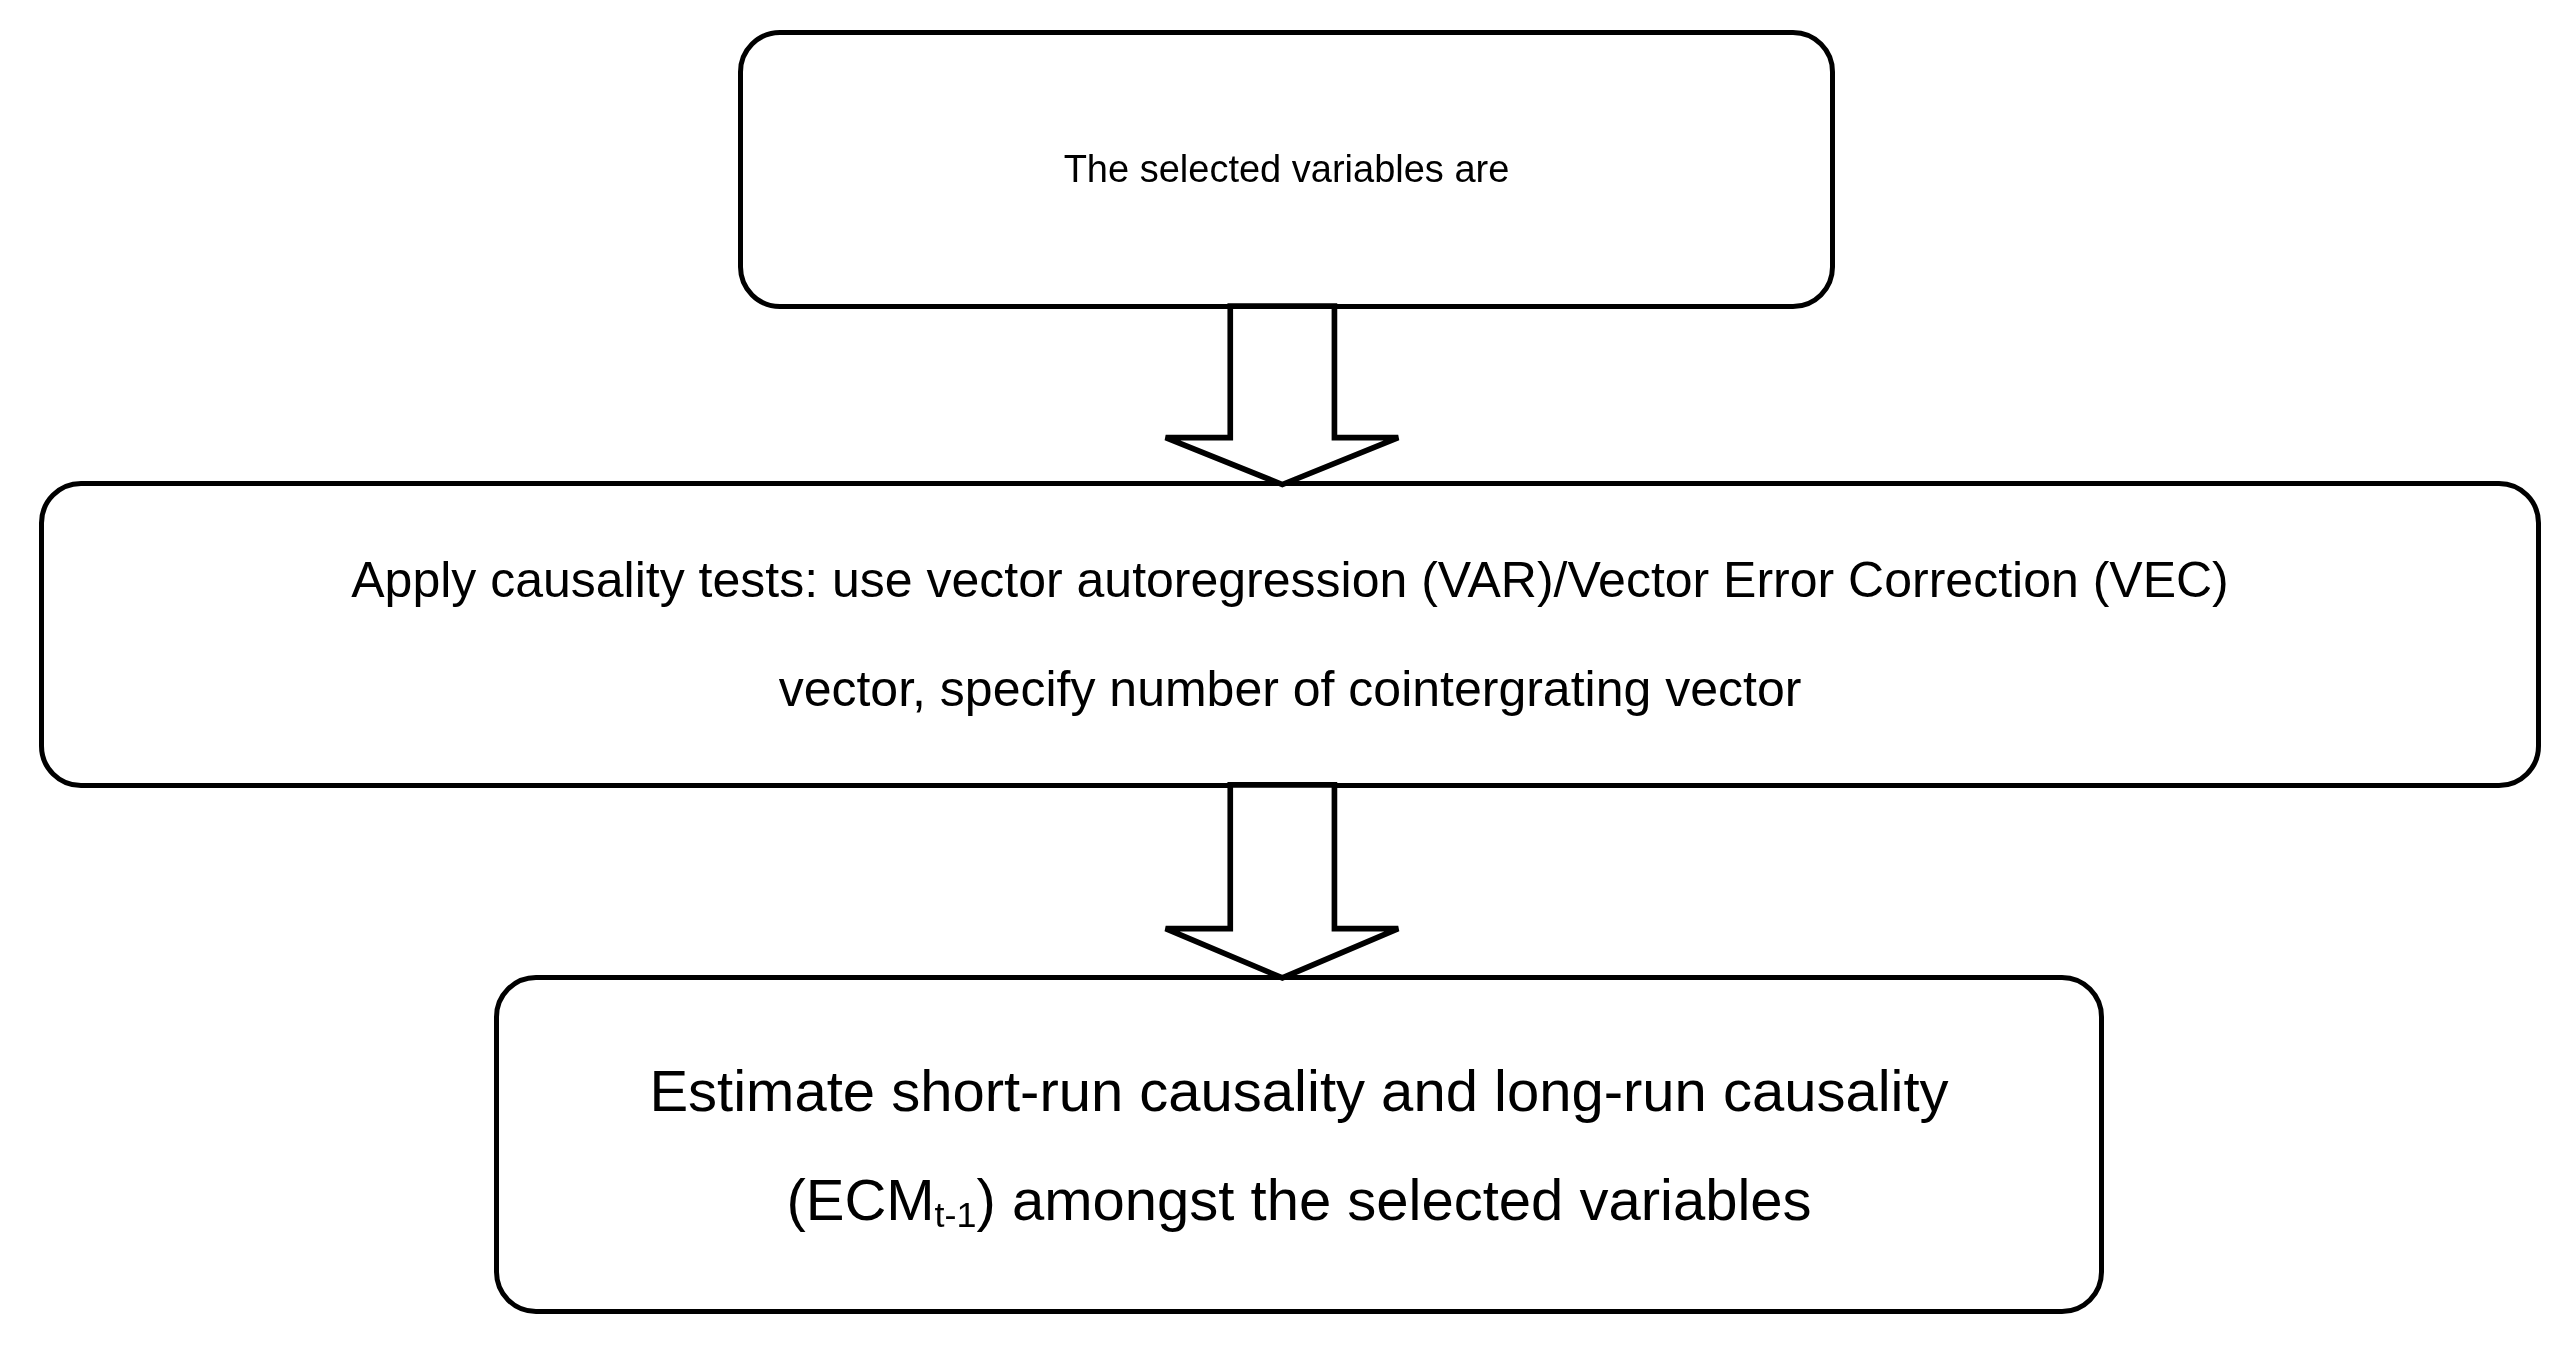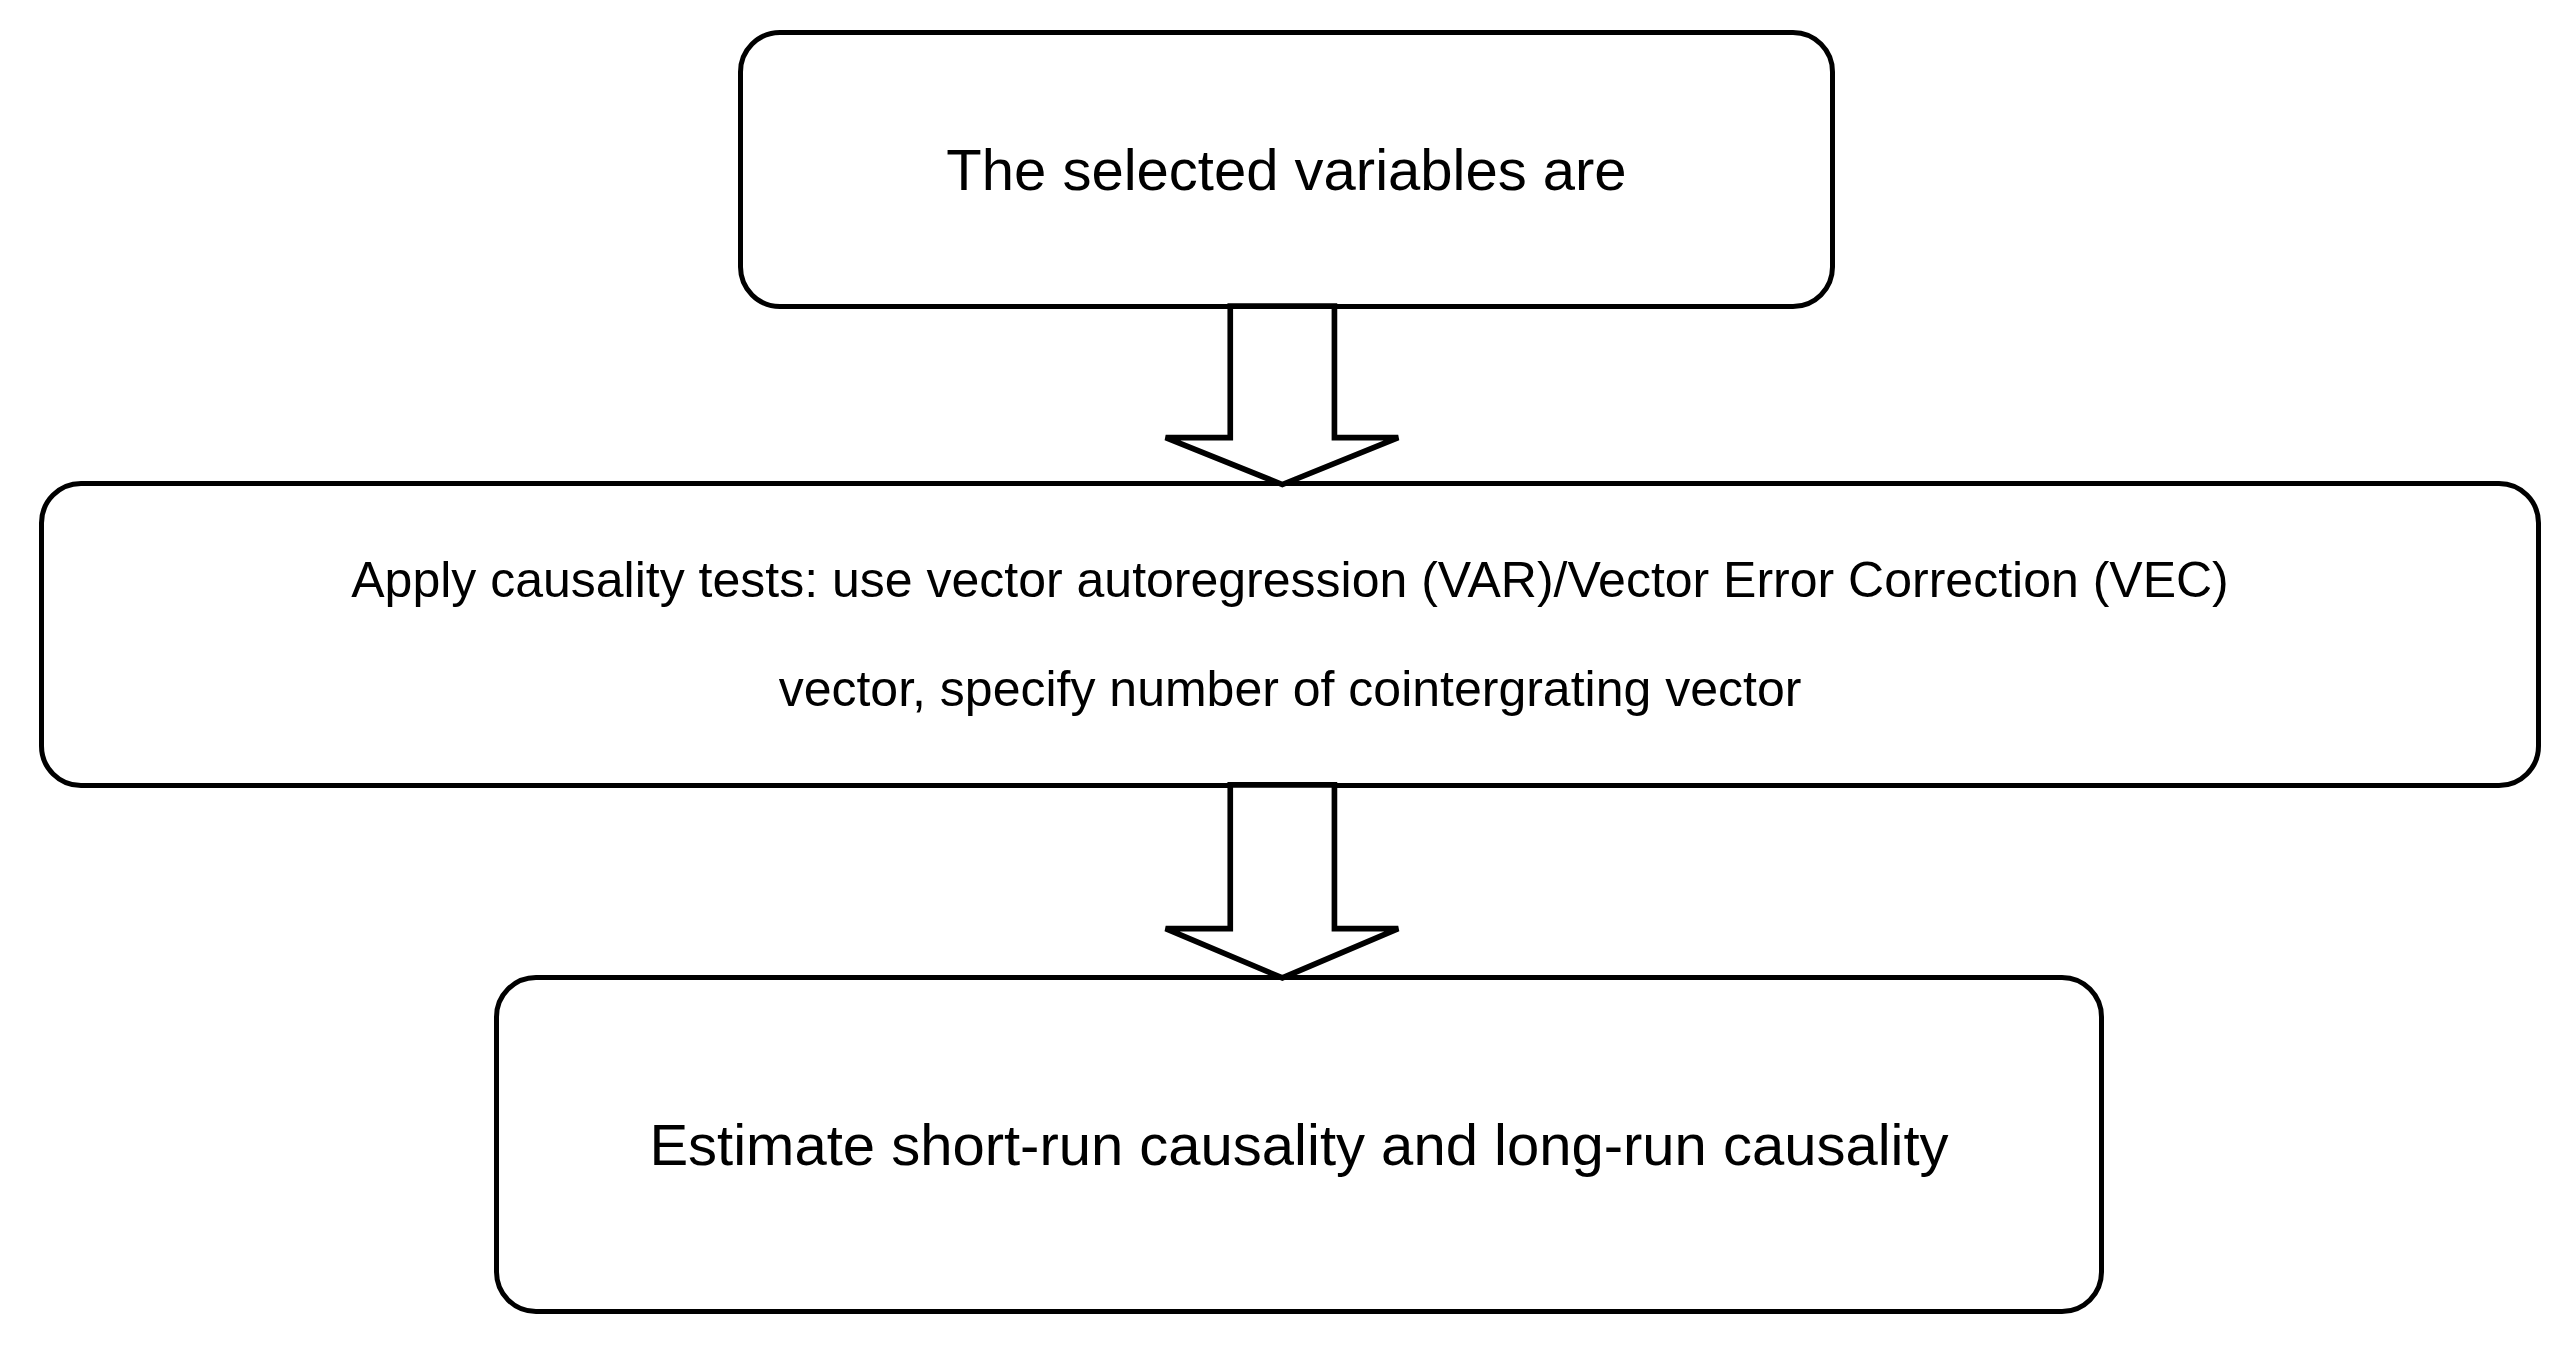--- a/index.html
+++ b/index.html
@@ -32,21 +32,21 @@
   .flow-box .line {
     white-space: nowrap;
     line-height: 109px;
     height: 109px;
   }
   #box-top {
     left: 738px;
     top: 30px;
     width: 1097px;
     height: 279px;
-    font-size: 58px;
+    font-size: 38px;
   }
   #box-middle {
     left: 39px;
     top: 481px;
     width: 2502px;
     height: 307px;
     font-size: 50px;
   }
   #box-bottom {
     left: 494px;
@@ -87,20 +87,23 @@
     <div class="line">The selected variables are</div>
   </div>
 
   <div class="flow-box" id="box-middle">
     <div class="line">Apply causality tests: use vector autoregression (VAR)/Vector Error Correction (VEC)</div>
     <div class="line">vector, specify number of cointergrating vector</div>
   </div>
 
   <div class="flow-box" id="box-bottom">
     <div class="line">Estimate short-run causality and long-run causality</div>
+    <div class="line">
+      <span>(ECM</span><span class="subscript">t-1</span><span>) amongst the selected variables</span>
+    </div>
   </div>
 
   <svg id="arrow-layer" viewBox="0 0 3189 1673">
     <polygon class="block-arrow" points="1523,379 1652,379 1652,542 1731,542 1587.5,600 1443,542 1523,542"></polygon>
     <polygon class="block-arrow" points="1523,972 1652,972 1652,1150 1731,1150 1587.5,1211 1443,1150 1523,1150"></polygon>
   </svg>
 
 </div>
 
 

